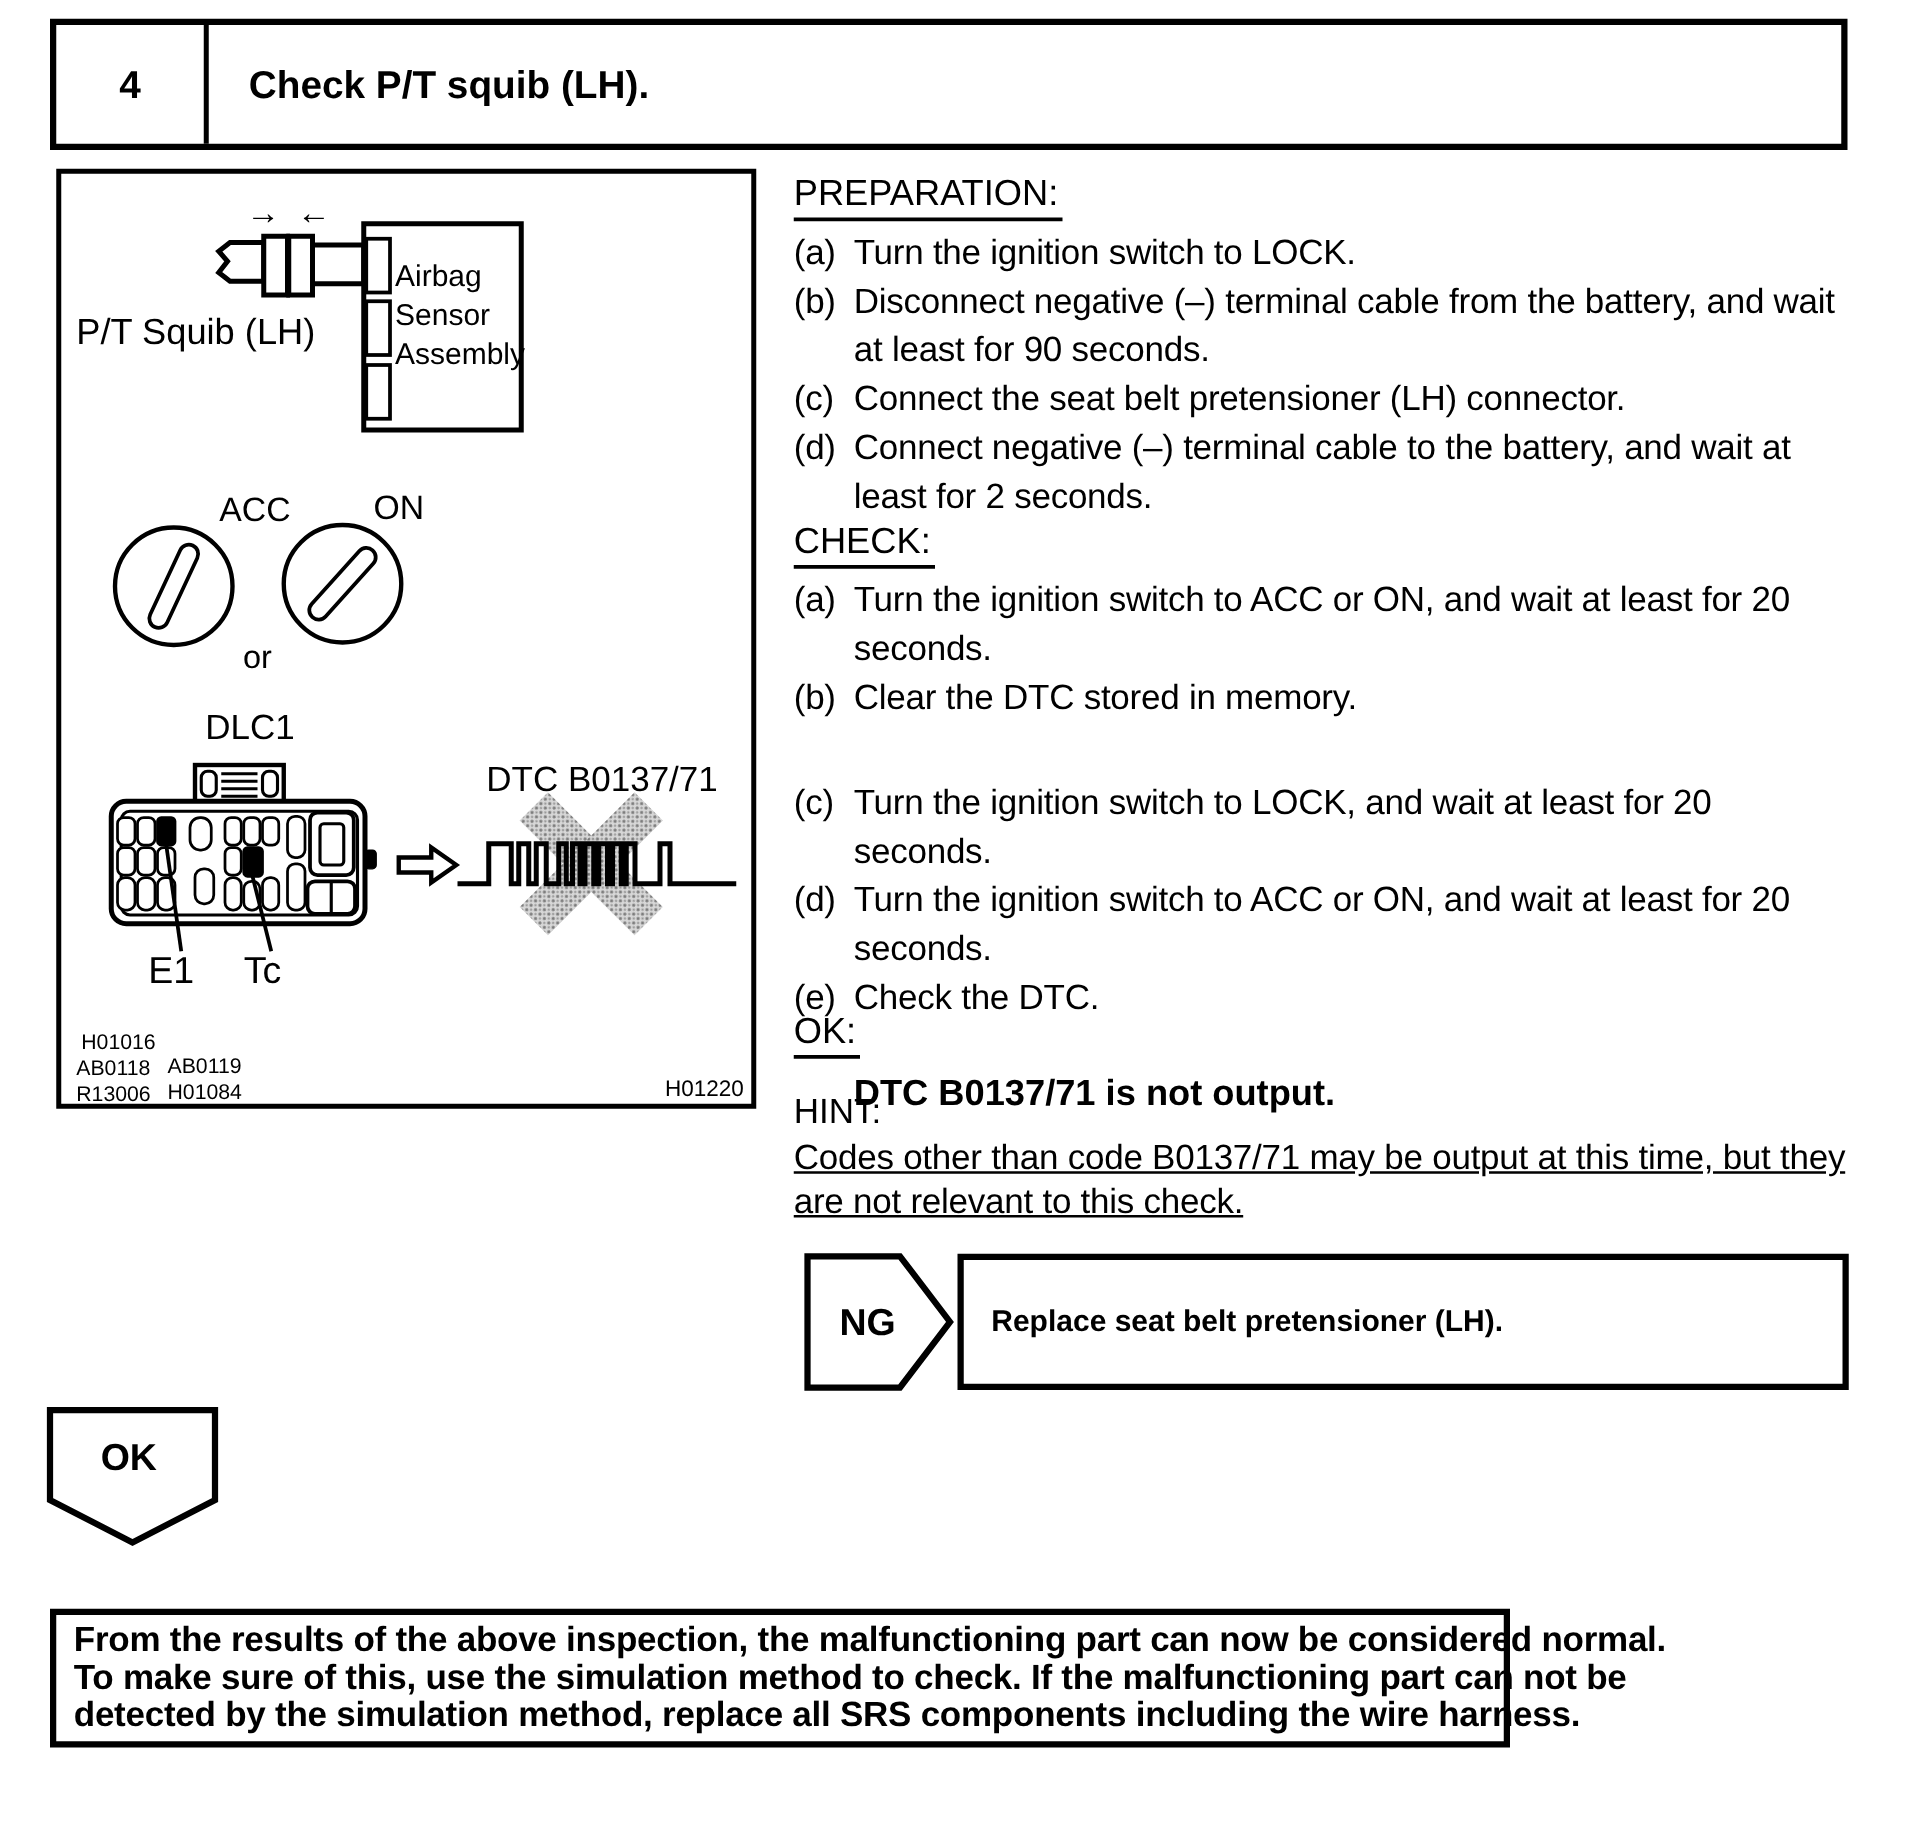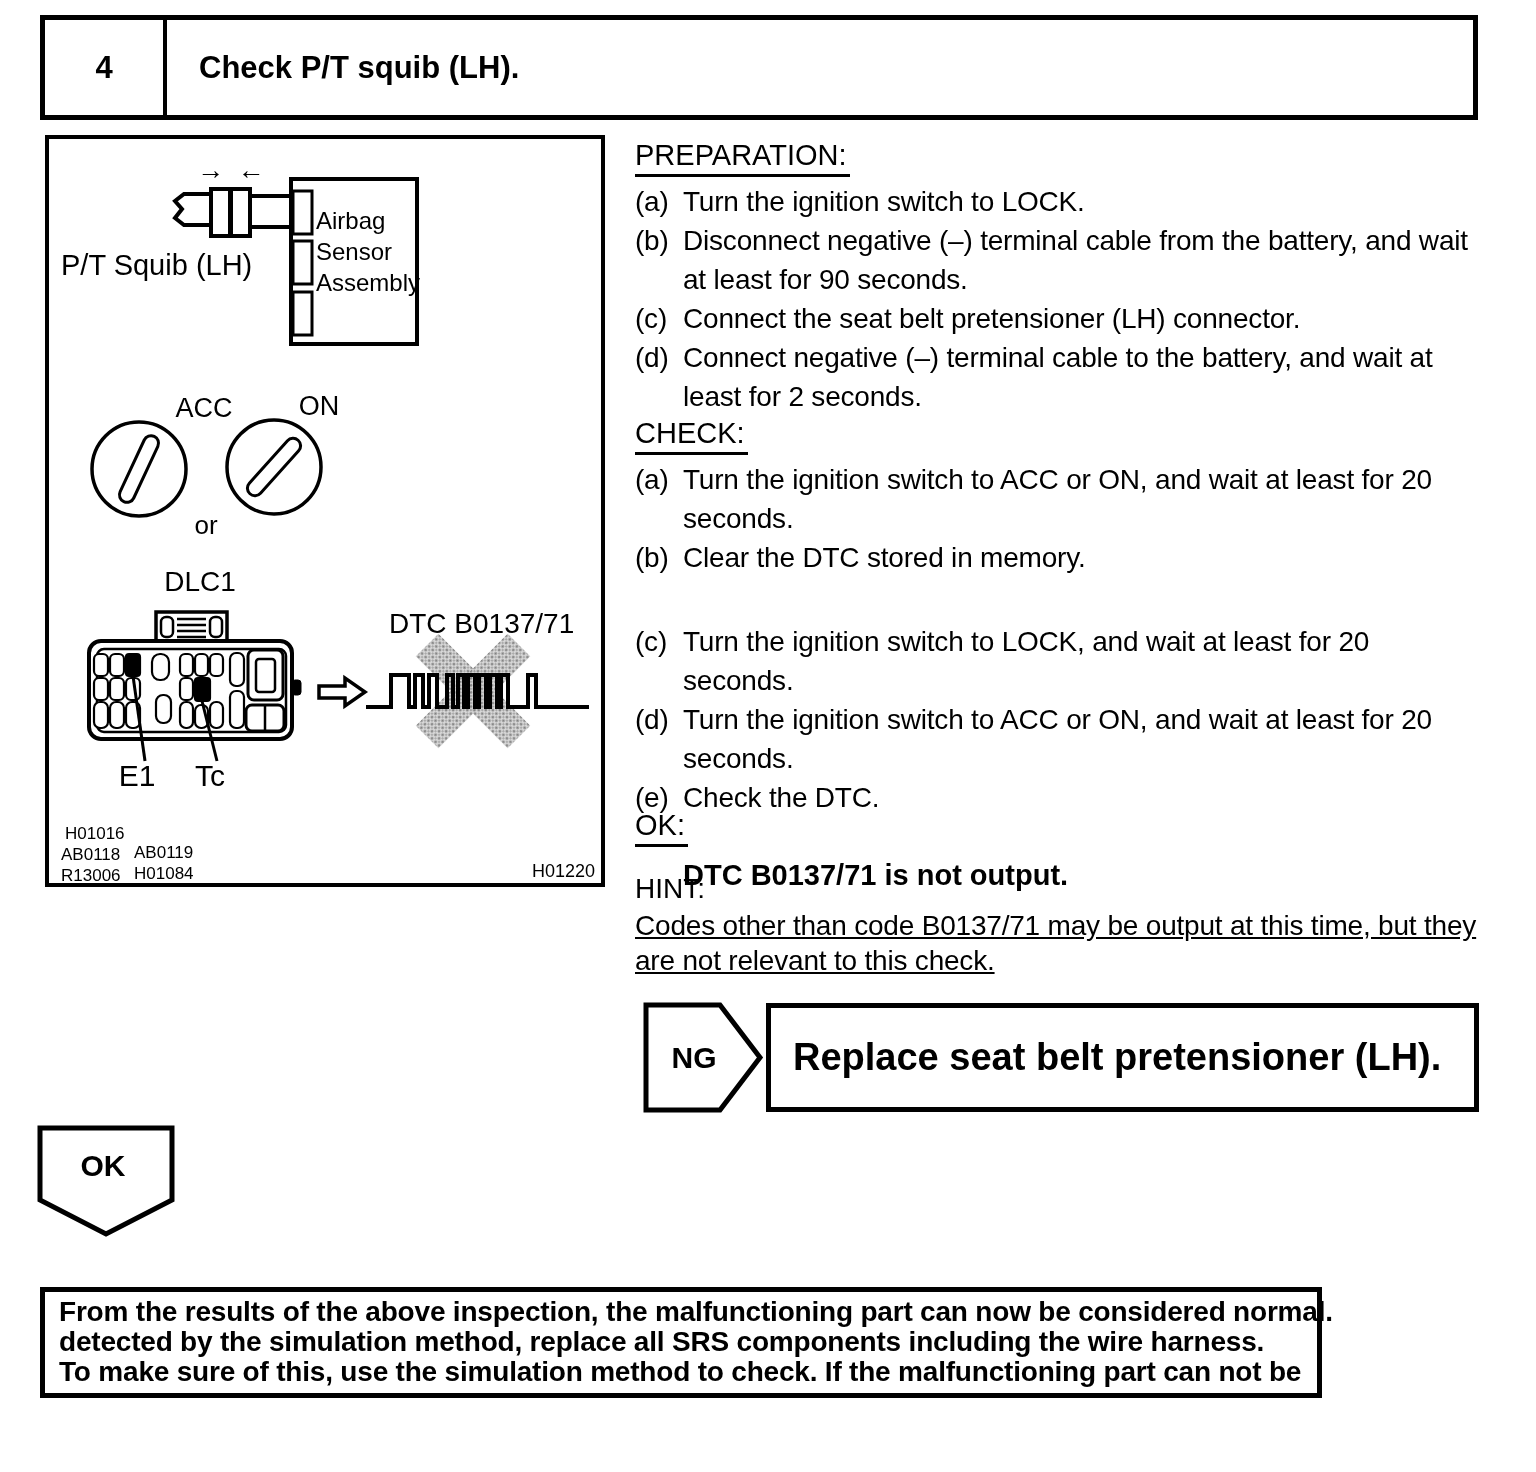--- a/index.html
+++ b/index.html
@@ -34,27 +34,27 @@
 
   .hint-section{position:absolute;left:635px;top:869px;width:852px;}
   .hint-head{font-size:28px;line-height:39px;font-weight:400;margin:0;}
   .hint-text{font-size:28px;line-height:35px;margin:0;letter-spacing:-0.2px;text-decoration:underline;}
 
   
   .ng-row{position:absolute;left:642px;top:1001px;width:845px;height:113px;}
   .ng-arrow{position:absolute;left:0;top:0;}
   .ng-box{position:absolute;left:124px;top:2px;width:713px;height:109px;
     border:5px solid #000;box-sizing:border-box;display:flex;align-items:center;
-    padding-left:22px;font-size:38px;font-weight:700;}
+    padding-left:22px;font-size:24px;font-weight:700;}
 
   
   .ok-arrow{position:absolute;left:35px;top:1123px;}
 
   
-  .footer-box{position:absolute;left:40px;top:1287px;width:1282px;height:111px;
+  .footer-box{position:absolute;left:40px;top:1287px;width:1168px;height:111px;
     border:5px solid #000;box-sizing:border-box;padding:5px 14px;}
   .footer-line{font-size:28px;line-height:30px;font-weight:700;white-space:nowrap;letter-spacing:-0.2px;}
 </style>
 </head>
 <body>
 
 <div class="page">
 
   <div class="step-header">
     <div class="step-num">4</div>
@@ -226,17 +226,17 @@
     </div>
   </div>
 
   <svg class="ok-arrow" width="142" height="116" viewBox="0 0 142 116">
     <polygon points="5,5 137,5 137,77 71,111 5,77" fill="#fff" stroke="#000" stroke-width="5"></polygon>
     <text x="68" y="53" font-size="30" font-weight="700" text-anchor="middle">OK</text>
   </svg>
 
   <div class="footer-box">
     <div class="footer-line">From the results of the above inspection, the malfunctioning part can now be considered normal.</div>
+    <div class="footer-line">To make sure of this, use the simulation method to check. If the malfunctioning part can not be</div>
     <div class="footer-line">detected by the simulation method, replace all SRS components including the wire harness.</div>
-    <div class="footer-line">To make sure of this, use the simulation method to check. If the malfunctioning part can not be</div>
   </div>
 
 </div>
 
 </body></html>

